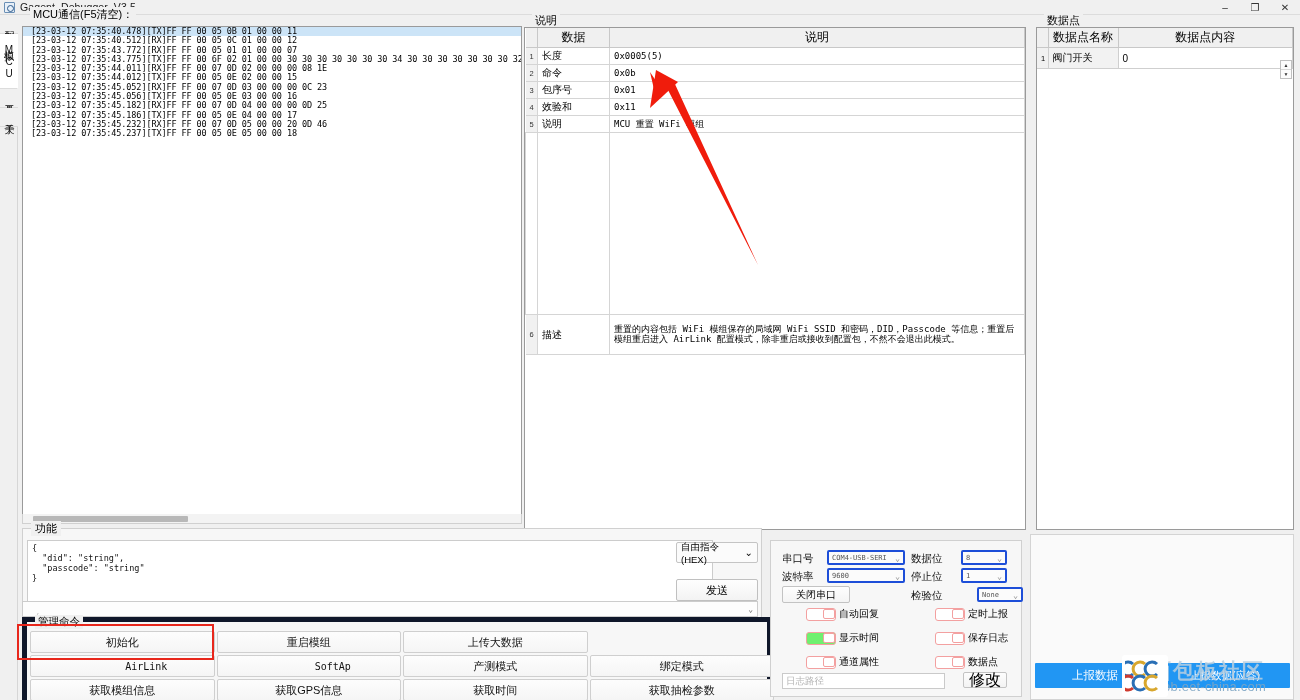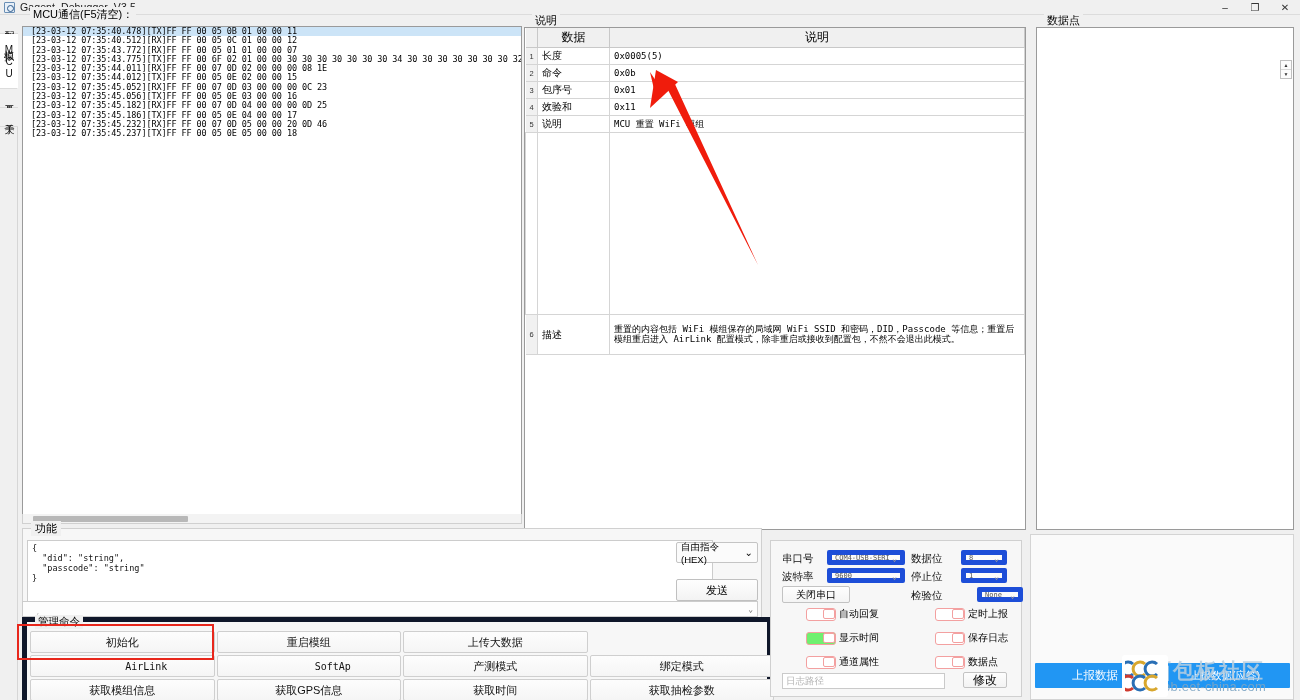--- a/index.html
+++ b/index.html
@@ -145,21 +145,21 @@
   .gbtn.mono{font-family:"DejaVu Sans Mono","Liberation Mono",monospace;font-size:10px;padding-left:48px;}
   .redbox{
     position:absolute;left:17px;top:624px;width:197px;height:36px;
     border:2px solid #e8271c;pointer-events:none;
   }
 
   
   .sgroup{left:770px;top:540px;width:252px;height:157px;background:#f7f7f7;}
   .slabel{position:absolute;font-size:10.5px;color:#111;}
   .combo{
-    position:absolute;background:#fbfbfb;border:5px solid #1d4ed8;border-radius:2px;height:15px;
+    position:absolute;background:#fbfbfb;border:2px solid #1d4ed8;border-radius:2px;height:15px;
     display:flex;align-items:center;justify-content:space-between;padding:0 3px;
     font-size:8.5px;color:#9a9a9a;font-family:"DejaVu Sans Mono","Liberation Mono",monospace;
   }
   .combo .cav{font-size:7px;color:#555;}
   .closebtn{
     position:absolute;left:11px;top:45px;width:68px;height:17px;
     background:linear-gradient(#fefefe,#f4f4f4);border:1px solid #c3c3c3;border-radius:2px;
     display:flex;align-items:center;justify-content:center;font-size:10px;
   }
   .toggle-row{position:absolute;display:flex;align-items:center;gap:3px;margin-left:24px;}
@@ -174,21 +174,21 @@
   .toggle.on{background:#6ff06f;}
   .toggle-row .tl{font-size:10px;}
   .pathinput{
     position:absolute;left:11px;top:132px;width:163px;height:16px;
     background:#fff;border:1px solid #cacaca;font-size:9.5px;color:#b5b5b5;
     display:flex;align-items:center;padding-left:3px;
   }
   .modbtn{
     position:absolute;left:192px;top:131px;width:44px;height:16px;
     background:linear-gradient(#fdfdfd,#f3f3f3);border:1px solid #c3c3c3;border-radius:2px;
-    display:flex;align-items:center;justify-content:center;font-size:12px;
+    display:flex;align-items:center;justify-content:center;font-size:16px;
   }
 
   
   .rep-frame{position:absolute;left:1030px;top:534px;width:264px;height:166px;background:#fafafa;border:1px solid #d4d4d4;}
   .repbtn{
     position:absolute;height:25px;background:#2196f3;color:#fff;
     display:flex;align-items:center;justify-content:center;font-size:11.5px;border-radius:1px;
   }
   .repbtn.a{left:1035px;top:663px;width:120px;}
   .repbtn.b{left:1160px;top:663px;width:130px;font-size:10.5px;}
@@ -305,20 +305,36 @@
 </div>
 
 <svg class="arrow-svg" width="140" height="210" viewBox="0 0 140 210">
   <polygon points="128,205 44,22 28,24 20,12 26,38 38,30" fill="#f01c0c"></polygon>
   <polygon points="26,10 20,48 48,22" fill="#f01c0c"></polygon>
 </svg>
 
 <div class="dppanel">
   <div class="legend">数据点</div>
   <div class="dpframe">
+    <table class="dp-grid">
+      <thead>
+        <tr>
+          <th style="width:11px;border-left:none;"></th>
+          <th style="width:70px;">数据点名称</th>
+          <th>数据点内容</th>
+        </tr>
+      </thead>
+      <tbody id="dp-body">
+          <tr>
+            <td class="rn">1</td>
+            <td class="nm">阀门开关</td>
+            <td>0</td>
+          </tr>
+        </tbody>
+    </table>
     <div class="spinner">
       <div>▲</div>
       <div>▼</div>
     </div>
   </div>
 </div>
 
 <div class="group funcgroup">
   <div class="legend">功能</div>
   <div class="funcbox">{

